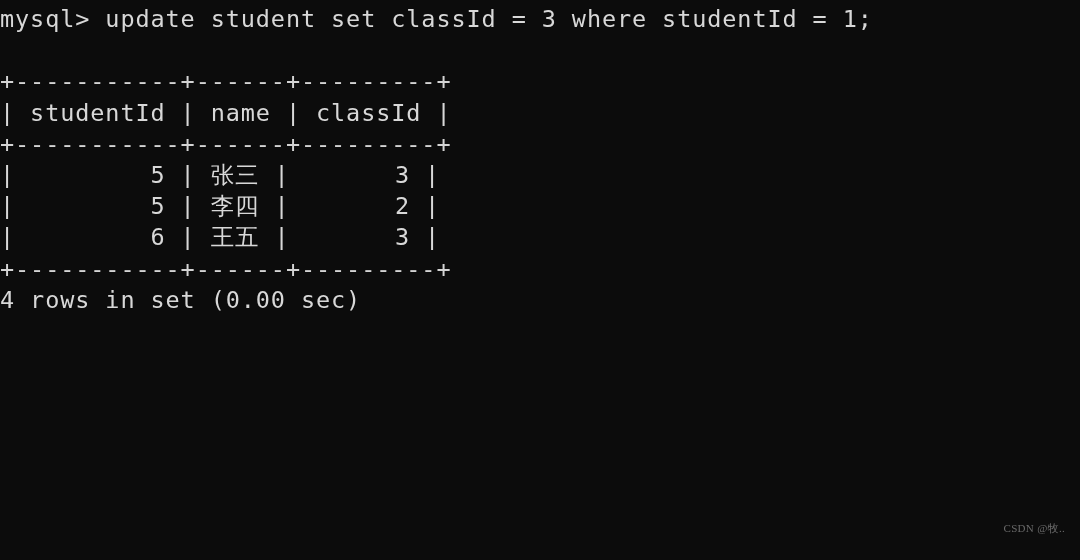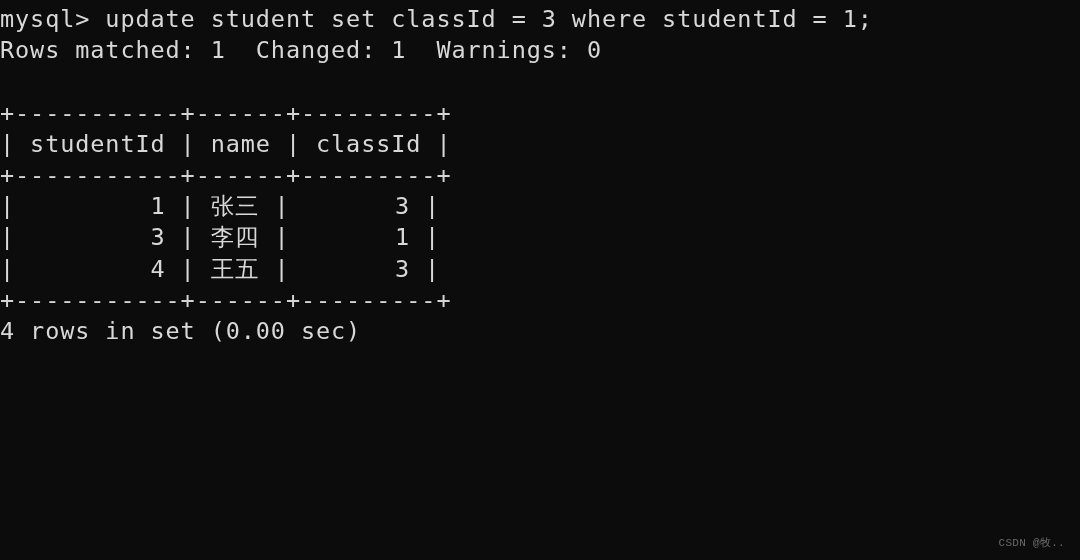--- a/index.html
+++ b/index.html
@@ -34,44 +34,43 @@
   }
   .line.blank {
     color: transparent;
   }
   .line.rule {
     color: #d4d4d4;
   }
   #watermark {
     position: absolute;
     right: 8px;
-    bottom: 10px;
-    font-family: Liberation Mono, monospace;
+    bottom: 24px;
+    font-family: Liberation Serif, serif;
     font-size: 11px;
     color: #6a6a6a;
     letter-spacing: 0.3px;
     white-space: pre;
     user-select: none;
   }
 </style>
 </head>
 <body>
 
 <div id="terminal">
 
   <div id="console">
     <div class="line">mysql&gt; update student set classId = 3 where studentId = 1;</div>
-    <div class="line">Rows matched: 1  Changed: 1  Warnings: 0</div>
     <div class="line blank"></div>
     <div class="line rule">+-----------+------+---------+</div>
     <div class="line">| studentId | name | classId |</div>
     <div class="line rule">+-----------+------+---------+</div>
-    <div class="line">|         1 | 张三 |       3 |</div>
-    <div class="line">|         3 | 李四 |       1 |</div>
-    <div class="line">|         4 | 王五 |       3 |</div>
+    <div class="line">|         5 | 张三 |       3 |</div>
+    <div class="line">|         5 | 李四 |       2 |</div>
+    <div class="line">|         6 | 王五 |       3 |</div>
     <div class="line rule">+-----------+------+---------+</div>
     <div class="line">4 rows in set (0.00 sec)</div>
     <div class="line blank"></div>
   </div>
 
   <div id="watermark">CSDN @牧..</div>
 
 </div>
 
 </body></html>

